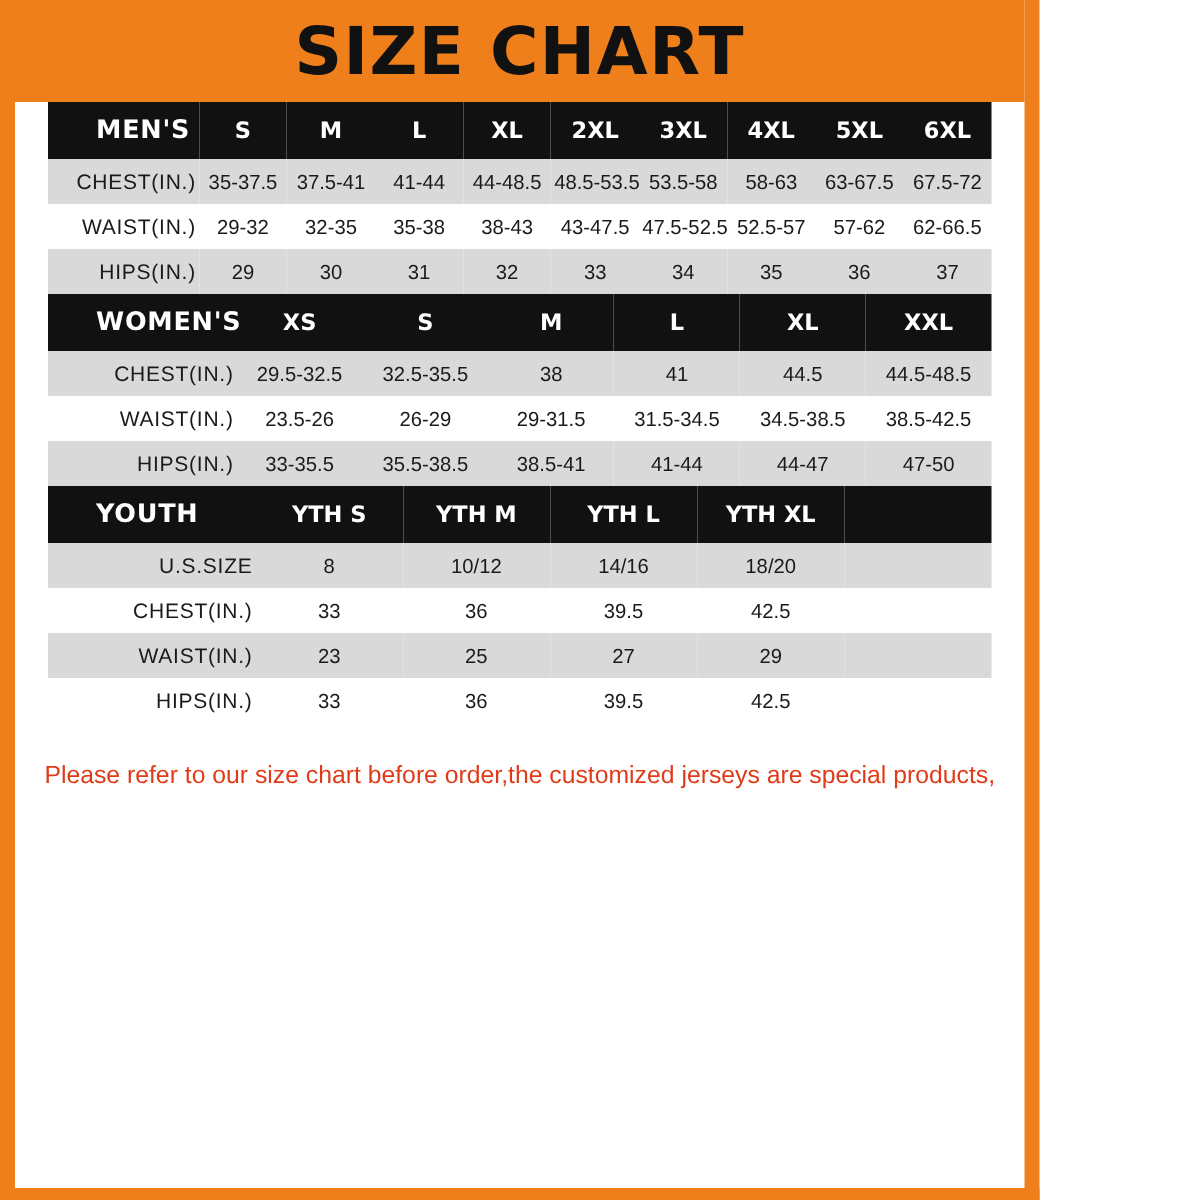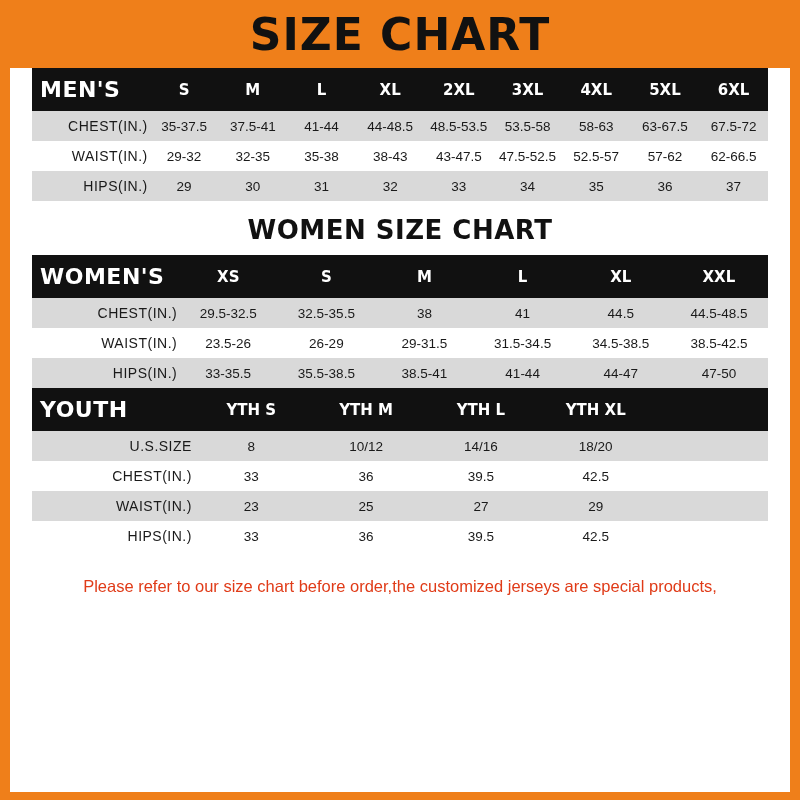--- a/index.html
+++ b/index.html
@@ -2,21 +2,21 @@
 <html><head>
 <meta charset="utf-8">
 <style>
   * { box-sizing: border-box; margin: 0; padding: 0; }
   html, body {
     width: 800px; height: 800px;
     font-family: "Liberation Sans", sans-serif;
     background: #ffffff;
   }
   .page {
-    width: 800px; height: 800px;
+    width: 693px; height: 800px;
     background: #ffffff;
     border-left: 10px solid #ef7f1a;
     border-right: 10px solid #ef7f1a;
     border-bottom: 8px solid #ef7f1a;
     position: relative;
     overflow: hidden;
   }
   .banner {
     height: 68px;
     background: #ef7f1a;
@@ -53,22 +53,22 @@
     color: #ffffff;
     font-family: "DejaVu Sans", sans-serif;
     font-weight: bold;
     font-size: 15px;
     padding: 9px 2px;
     text-align: center;
     white-space: nowrap;
   }
   thead th.rowlabel {
     text-align: left;
-    padding-left: 8px;
-    font-size: 22px;
+    padding-left: 32px;
+    font-size: 17px;
     letter-spacing: 0.5px;
   }
   tbody td {
     font-size: 13.5px;
     color: #1a1a1a;
     text-align: center;
     padding: 7px 2px;
     white-space: nowrap;
   }
   tbody td.rowlabel {
@@ -165,21 +165,20 @@
           <td>34</td>
           <td>35</td>
           <td>36</td>
           <td>37</td>
         </tr>
       </tbody>
     </table>
   </div>
 
   <div class="section">
-    <div class="section-title">WOMEN SIZE CHART</div>
     <table class="women-table">
       <colgroup>
         <col class="c0">
           <col>
           <col>
           <col>
           <col>
           <col>
           <col>
       </colgroup>

